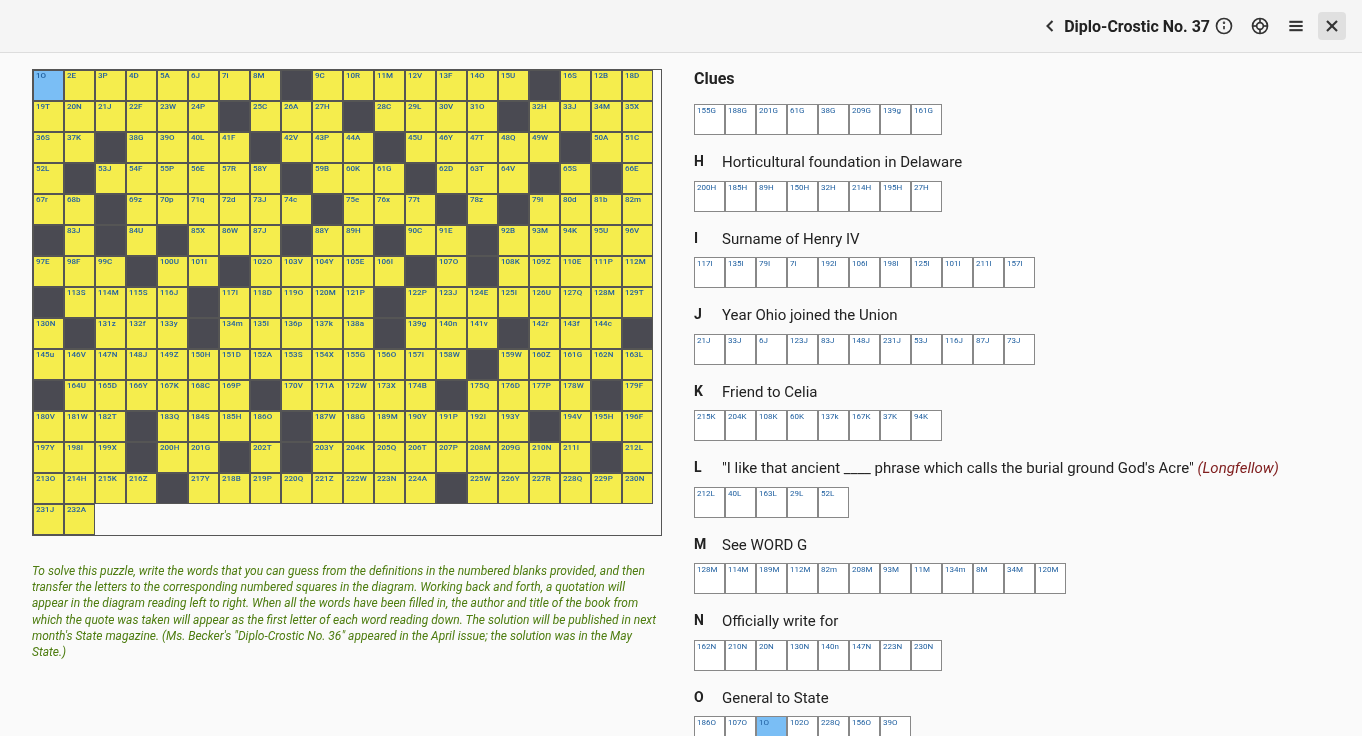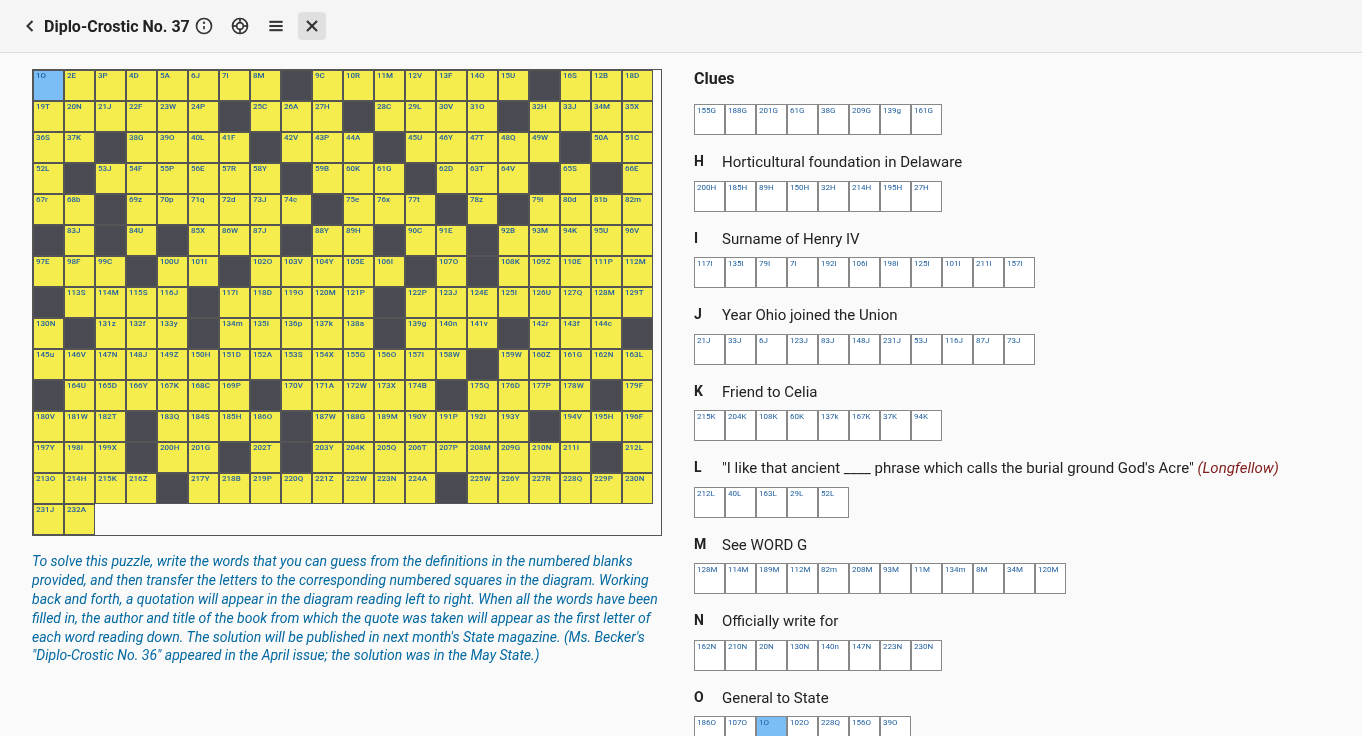--- a/index.html
+++ b/index.html
@@ -1,32 +1,32 @@
 <!DOCTYPE html>
 <html><head>
 <meta charset="utf-8">
 <style>
 *{box-sizing:border-box;margin:0;padding:0}
 body{font-family:-apple-system,BlinkMacSystemFont,"Segoe UI",Roboto,sans-serif;background:#fafafa;background-image:radial-gradient(circle,#e0e0e0 0.5px,transparent 0.5px);background-size:4px 4px}
-.header{display:flex;align-items:center;justify-content:flex-start;padding:26px 16px;background:#f5f5f5;border-bottom:1px solid #ddd;height:44px}
+.header{display:flex;align-items:center;justify-content:flex-end;padding:26px 16px;background:#f5f5f5;border-bottom:1px solid #ddd;height:44px}
 .header-left,.header-right{display:flex;align-items:center;gap:8px}
 .header-title{font-weight:700;font-size:16px;color:#222}
 .icon-btn{width:28px;height:28px;display:flex;align-items:center;justify-content:center;cursor:pointer;border-radius:4px;color:#333}
 .icon-btn.close-btn{background:#e0e0e0}
 .icon-btn svg{width:20px;height:20px}
 .main{display:flex;gap:32px;padding:16px 32px;max-width:1362px;margin:0 auto}
 .left-col{flex:0 0 630px}
 .right-col{flex:1;min-width:0}
 .grid{display:grid;grid-template-columns:repeat(20,31px);grid-auto-rows:31px;border:1px solid #555}
 .cell{border:0.5px solid #555;position:relative;font-size:8px;line-height:1;padding:1px 2px;color:#4a6;font-weight:500}
 .cell.fill{background:#f5ed4d}
 .cell.black{background:#4a4a52}
 .cell.active{background:#7abef5}
 .cell .lbl{color:#2060a0;font-size:8px}
-.instructions{margin-top:16px;font-style:italic;color:#0369a1;font-size:14px;line-height:1.35}
+.instructions{margin-top:27px;font-style:italic;color:#4d7c0f;font-size:12px;line-height:1.35}
 .clues-title{font-weight:700;font-size:16px;color:#222;margin-bottom:16px}
 .clue-block{margin-bottom:18px}
 .clue-head{display:flex;gap:12px;margin-bottom:8px;align-items:flex-start}
 .clue-letter{font-weight:700;font-size:14px;width:16px;flex-shrink:0;color:#222}
 .clue-text{font-size:15px;color:#222;line-height:1.3}
 .clue-text em{font-style:italic;color:#7f1d1d}
 .answer-row{display:flex}
 .answer-cell{width:31px;height:31px;border:0.5px solid #888;position:relative;font-size:8px;padding:1px 2px;color:#2060a0;background:#fff}
 .answer-cell.active{background:#7abef5}
 </style>

